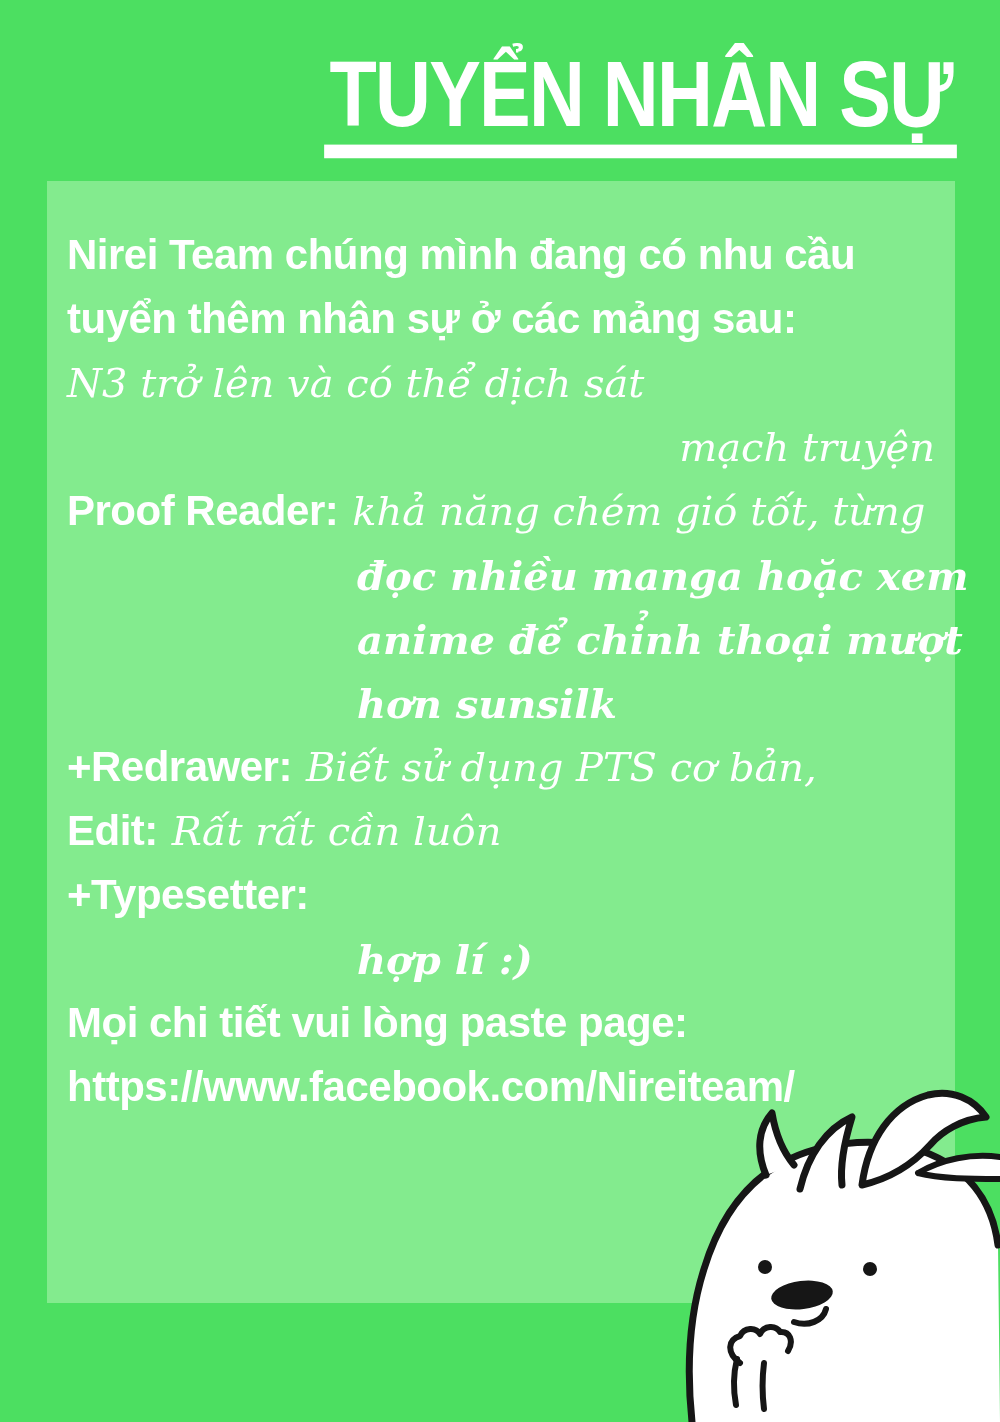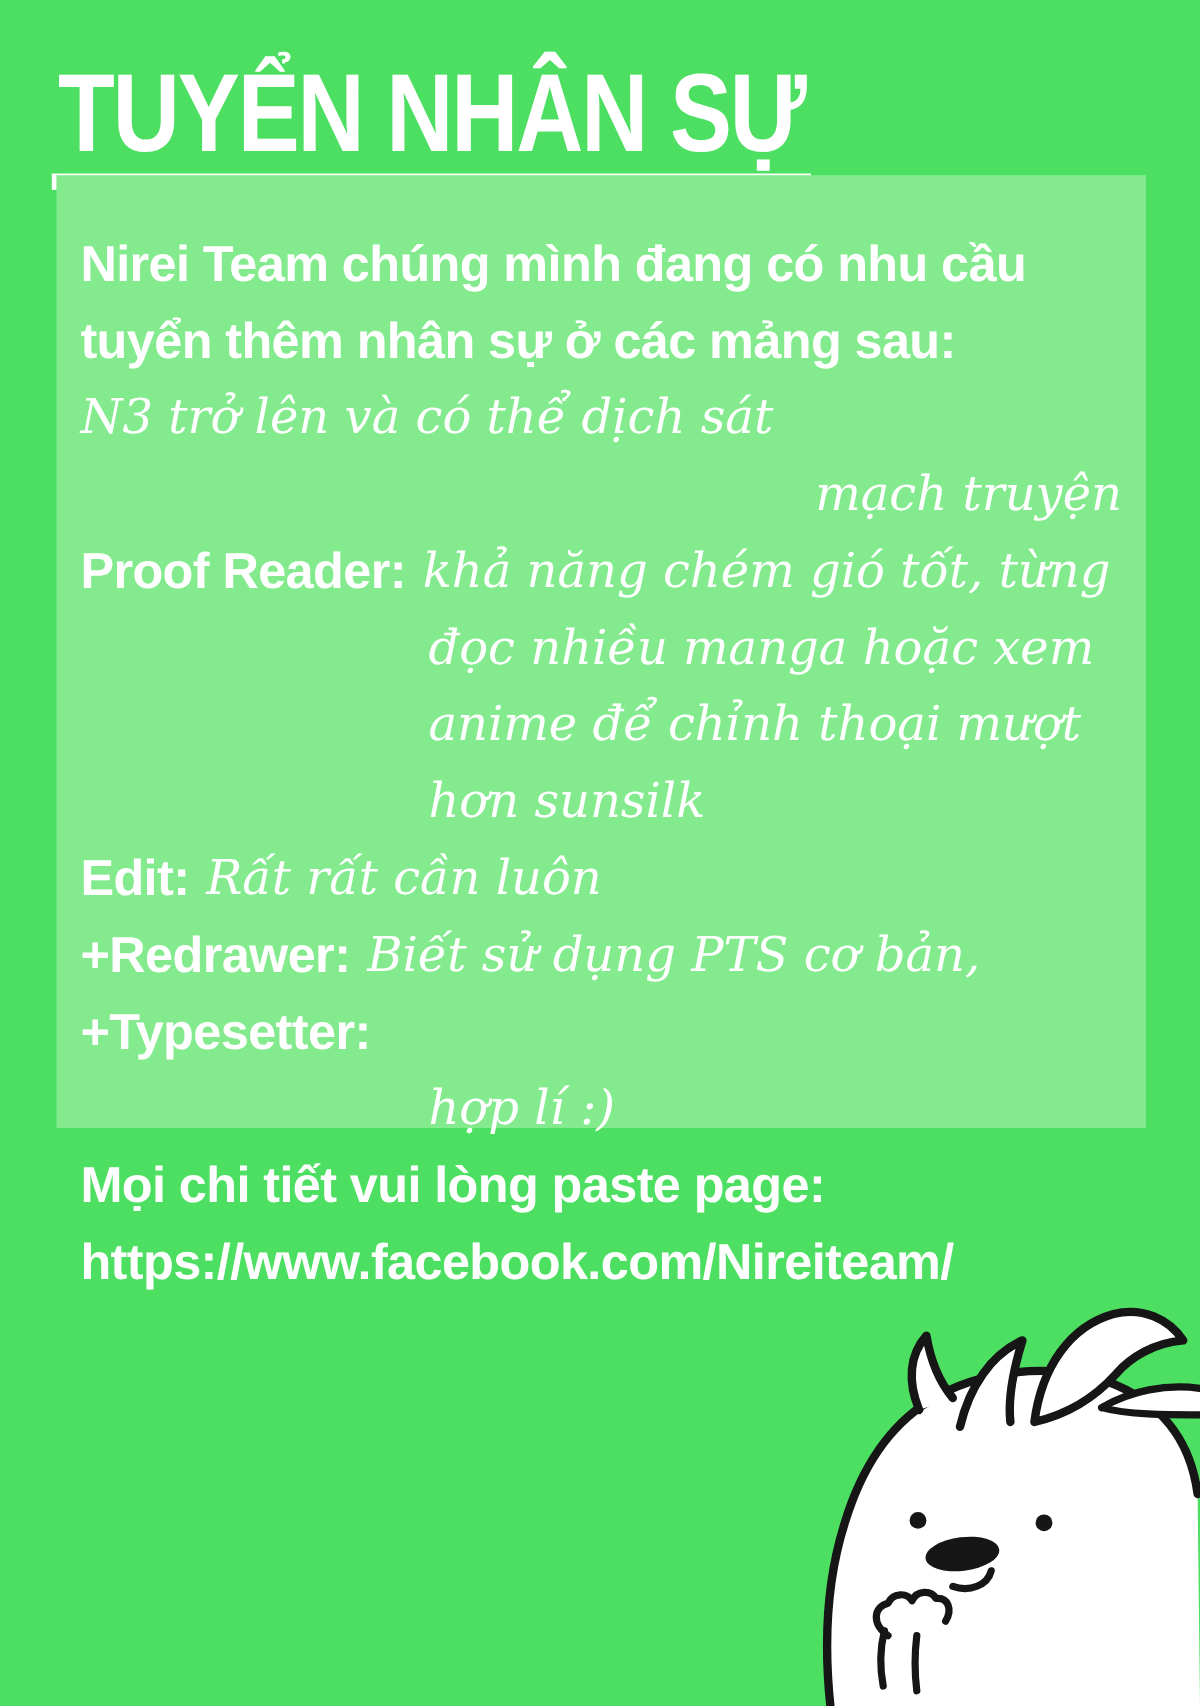--- a/index.html
+++ b/index.html
@@ -6,41 +6,41 @@
   .page{
     position:relative;
     width:1000px;height:1422px;
     background:var(--bg,#4cdf61);
     overflow:hidden;
     font-family:"Liberation Sans",sans-serif;
   }
   
   .title-wrap{
     position:absolute;top:48px;left:0;right:0;
-    text-align:left;
+    text-align:right;
   }
   .title{
     display:inline-block;
     margin:0;
     color:#fff;
     font-size:88px;
     font-weight:700;
     letter-spacing:-2px;
     line-height:1.0;
     transform:scaleX(0.88) scaleY(1.05);
     transform-origin:center top;
     border-bottom:13px solid #fff;
     padding:0 6px 4px 6px;
     white-space:nowrap;
   }
   
   .panel{
     position:absolute;
-    left:47px;top:146px;
-    width:908px;height:794px;
+    left:47px;top:181px;
+    width:908px;height:1122px;
     background:var(--panel,#83eb8e);
     box-sizing:border-box;
     padding:42px 20px 0 20px;
   }
   .line{
     height:64px;
     display:flex;
     align-items:center;
     color:#fff;
     white-space:nowrap;
@@ -53,21 +53,21 @@
     color:#fff;
   }
   .script{
     font-family:"DejaVu Serif",serif;
     font-style:italic;
     font-size:40px;
     color:#fff;
   }
   .label{margin-right:14px;}
   .ind-a{padding-left:225px;justify-content:flex-end;}
-  .ind-b{padding-left:290px;}
+  .ind-b{padding-left:290px;font-weight:bold;}
   
   .mascot{
     position:absolute;
     right:0;bottom:0;
     width:320px;height:335px;
   }
 </style>
 </head>
 <body>
 
@@ -101,27 +101,27 @@
       <span class="script">đọc nhiều manga hoặc xem</span>
     </div>
     <div class="line ind-b">
       <span class="script">anime để chỉnh thoại mượt</span>
     </div>
     <div class="line ind-b">
       <span class="script">hơn sunsilk</span>
     </div>
 
     <div class="line">
-      <span class="sans label">Edit:</span>
-      <span class="script">Rất rất cần luôn</span>
+      <span class="sans label">+Redrawer:</span>
+      <span class="script">Biết sử dụng PTS cơ bản,</span>
     </div>
 
     <div class="line">
-      <span class="sans label">+Redrawer:</span>
-      <span class="script">Biết sử dụng PTS cơ bản,</span>
+      <span class="sans label">Edit:</span>
+      <span class="script">Rất rất cần luôn</span>
     </div>
 
     <div class="line">
       <span class="sans label">+Typesetter:</span>
     </div>
     <div class="line ind-b">
       <span class="script">hợp lí :)</span>
     </div>
 
     <div class="line">

